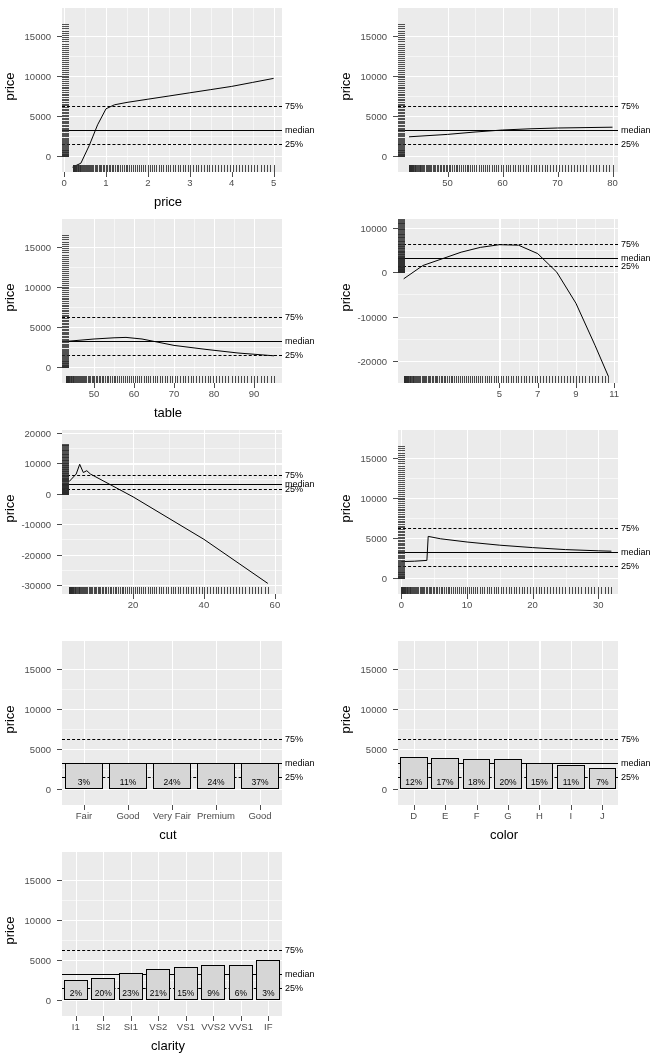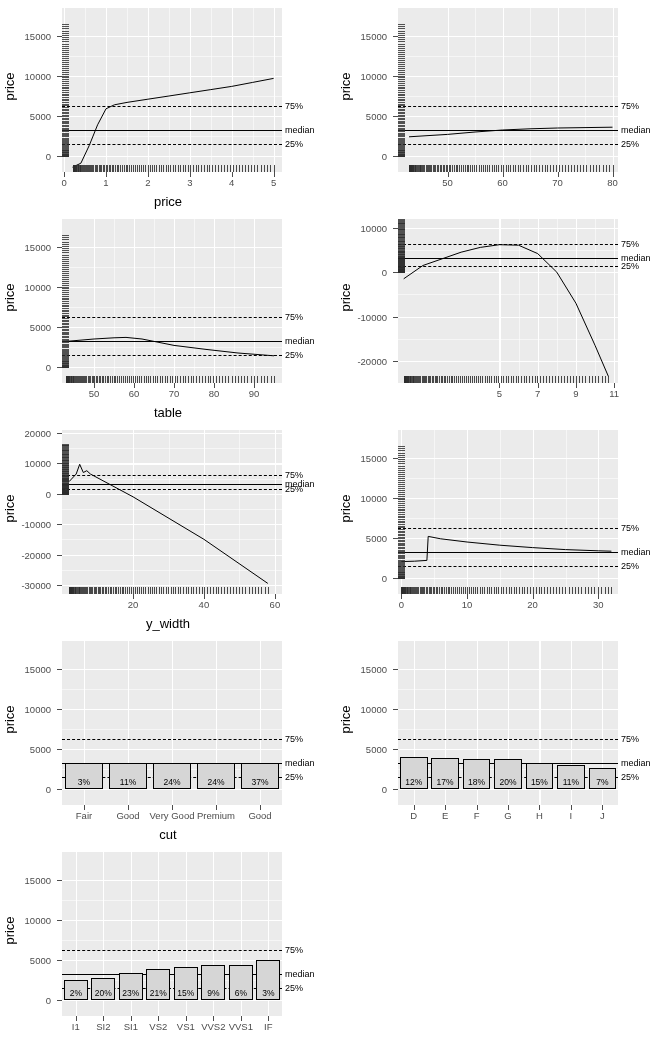--- a/index.html
+++ b/index.html
@@ -1049,21 +1049,20 @@
         <div class="ann" style="top:28.3px;">75%</div>
         <div class="ann" style="top:41.6px;">median</div>
         <div class="ann" style="top:49.5px;">25%</div>
       </div>
     </div>
     <div class="cell">
       <div class="panel-wrap">
         <div class="ytitle">
           <span>price</span>
         </div>
-        <div class="xtitle">y_width</div>
         <div class="plot">
           <div class="gl glh glmaj" style="top:154.9px;height:1.2px;"></div>
           <div class="gl glh glmaj" style="top:124.5px;height:1.2px;"></div>
           <div class="gl glh glmaj" style="top:94.1px;height:1.2px;"></div>
           <div class="gl glh glmaj" style="top:63.8px;height:1.2px;"></div>
           <div class="gl glh glmaj" style="top:33.4px;height:1.2px;"></div>
           <div class="gl glh glmaj" style="top:3.0px;height:1.2px;"></div>
           <div class="gl glh glmin" style="top:139.7px;opacity:.55;"></div>
           <div class="gl glh glmin" style="top:109.3px;opacity:.55;"></div>
           <div class="gl glh glmin" style="top:79.0px;opacity:.55;"></div>
@@ -1585,41 +1584,42 @@
         <div class="ylab" style="top:116.0px;">5000</div>
         <div class="ytick" style="top:116.0px;"></div>
         <div class="ylab" style="top:76.0px;">10000</div>
         <div class="ytick" style="top:76.0px;"></div>
         <div class="ylab" style="top:36.0px;">15000</div>
         <div class="ytick" style="top:36.0px;"></div>
         <div class="xlab" style="left:84.0px;">Fair</div>
         <div class="xtick" style="left:84.0px;"></div>
         <div class="xlab" style="left:128.0px;">Good</div>
         <div class="xtick" style="left:128.0px;"></div>
-        <div class="xlab" style="left:172.0px;">Very Good</div>
+        <div class="xlab" style="left:172.0px;">Very Fair</div>
         <div class="xtick" style="left:172.0px;"></div>
         <div class="xlab" style="left:216.0px;">Premium</div>
         <div class="xtick" style="left:216.0px;"></div>
         <div class="xlab" style="left:260.0px;">Good</div>
         <div class="xtick" style="left:260.0px;"></div>
         <div class="ann" style="top:100.6px;">75%</div>
         <div class="ann" style="top:124.6px;">median</div>
         <div class="ann" style="top:139.0px;">25%</div>
         <div class="barlab" style="left:84.0px;top:144.0px;">3%</div>
         <div class="barlab" style="left:128.0px;top:144.0px;">11%</div>
         <div class="barlab" style="left:172.0px;top:144.0px;">24%</div>
         <div class="barlab" style="left:216.0px;top:144.0px;">24%</div>
         <div class="barlab" style="left:260.0px;top:144.0px;">37%</div>
       </div>
     </div>
     <div class="cell">
       <div class="panel-wrap">
         <div class="ytitle">
           <span>price</span>
         </div>
+        <div class="xtitle">color</div>
         <div class="plot">
           <div class="gl glh glmaj" style="top:148.0px;height:1.2px;"></div>
           <div class="gl glh glmaj" style="top:108.0px;height:1.2px;"></div>
           <div class="gl glh glmaj" style="top:68.0px;height:1.2px;"></div>
           <div class="gl glh glmaj" style="top:28.0px;height:1.2px;"></div>
           <div class="gl glh glmin" style="top:128.0px;opacity:.55;"></div>
           <div class="gl glh glmin" style="top:88.0px;opacity:.55;"></div>
           <div class="gl glh glmin" style="top:48.0px;opacity:.55;"></div>
           <div class="gl glv glmaj" style="left:15.7px;width:1.2px;"></div>
           <div class="gl glv glmaj" style="left:47.1px;width:1.2px;"></div>
@@ -1671,20 +1671,21 @@
         <div class="barlab" style="left:203.4px;top:144.0px;">15%</div>
         <div class="barlab" style="left:234.9px;top:144.0px;">11%</div>
         <div class="barlab" style="left:266.3px;top:144.0px;">7%</div>
       </div>
     </div>
     <div class="cell">
       <div class="panel-wrap">
         <div class="ytitle">
           <span>price</span>
         </div>
+        <div class="xtitle">clarity</div>
         <div class="plot">
           <div class="gl glh glmaj" style="top:148.0px;height:1.2px;"></div>
           <div class="gl glh glmaj" style="top:108.0px;height:1.2px;"></div>
           <div class="gl glh glmaj" style="top:68.0px;height:1.2px;"></div>
           <div class="gl glh glmaj" style="top:28.0px;height:1.2px;"></div>
           <div class="gl glh glmin" style="top:128.0px;opacity:.55;"></div>
           <div class="gl glh glmin" style="top:88.0px;opacity:.55;"></div>
           <div class="gl glh glmin" style="top:48.0px;opacity:.55;"></div>
           <div class="gl glv glmaj" style="left:13.8px;width:1.2px;"></div>
           <div class="gl glv glmaj" style="left:41.3px;width:1.2px;"></div>

